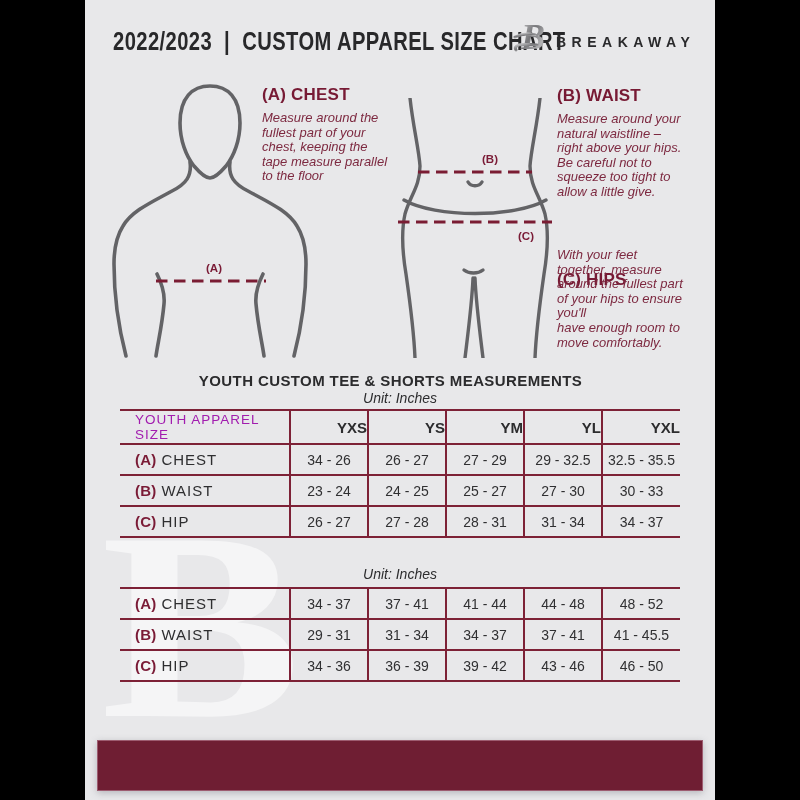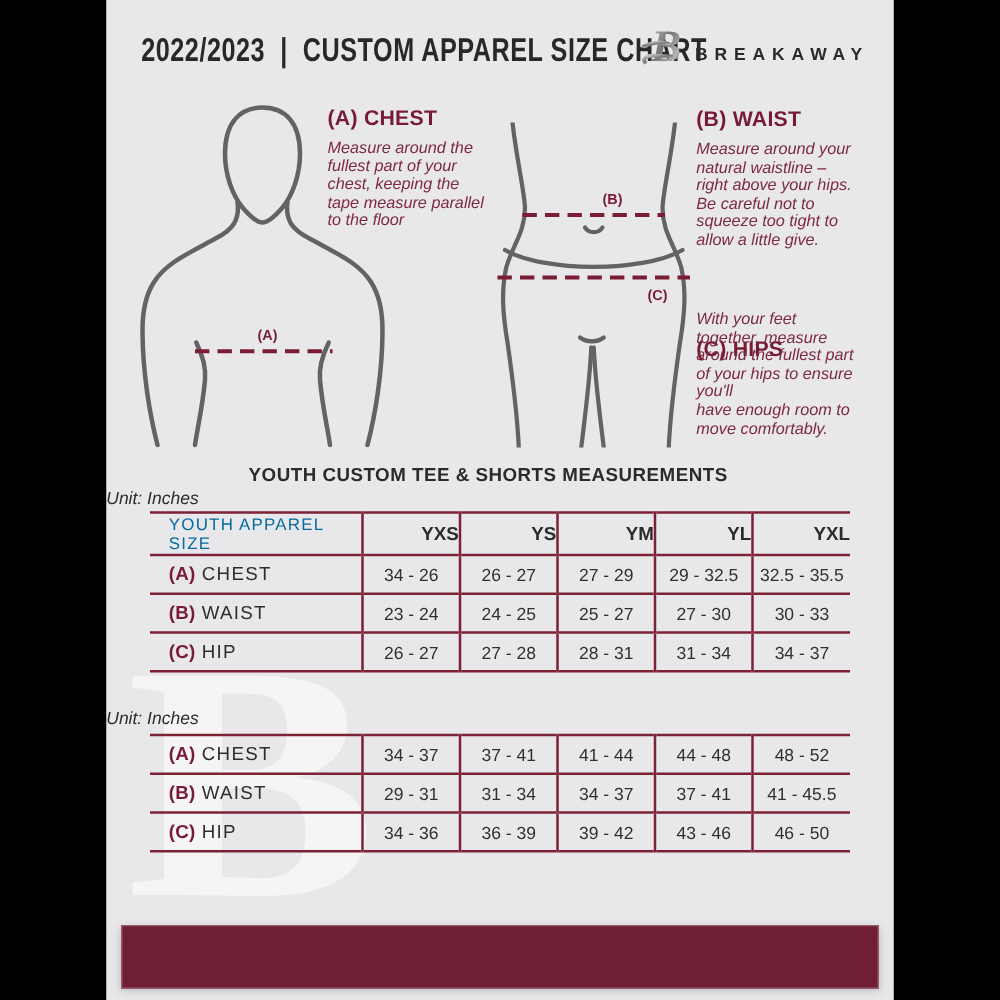--- a/index.html
+++ b/index.html
@@ -28,39 +28,39 @@
   #mh-hips{left:472px;top:222px;margin-top:48px;}
   .mp{position:absolute;font-size:13px;font-style:italic;color:#7d2940;line-height:14.6px;
     white-space:pre-line;z-index:2;}
   #mp-chest{left:177px;top:111px;width:165px;}
   #mp-waist{left:472px;top:112px;width:155px;}
   #mp-hips{left:472px;top:248px;width:158px;}
 
   
   .tbl-title{position:absolute;left:0;width:611px;text-align:center;font-weight:bold;font-size:15px;
     letter-spacing:0.4px;color:#2b2b2d;z-index:2;}
-  .tbl-unit{position:absolute;left:0;width:630px;font-style:italic;font-size:14px;
+  .tbl-unit{position:absolute;left:0;width:630px;text-align:center;font-style:italic;font-size:14px;
     color:#2d2d2f;z-index:2;}
   #youth-title{top:372px;}  #youth-unit{top:390px;}
   #adult-title{top:548px;}  #adult-unit{top:566px;}
 
   
   .size-table{position:absolute;left:35px;width:560px;border-collapse:collapse;table-layout:fixed;
     z-index:2;background:transparent;
     border-top:2px solid #7d2136;border-bottom:2px solid #7d2136;}
   #youth-table{top:409px;}
   #adult-table{top:587px;}
   .size-table col.c0{width:170px;}
   .size-table tr{border-bottom:2px solid #7d2136;}
   .size-table tr:last-child{border-bottom:none;}
   .size-table th,.size-table td{border-left:2px solid #7d2136;padding:0;}
   .size-table th:first-child,.size-table td:first-child{border-left:none;}
   .size-table .head-row th{height:32px;font-size:15px;font-weight:bold;color:#2c2c2e;text-align:right;}
   .size-table .head-row th.size-label{font-weight:normal;font-size:13.5px;letter-spacing:1px;
-    color:#0369a1;text-align:left;padding-left:15px;}
+    color:#a21caf;text-align:left;padding-left:15px;}
   .size-table td{height:29px;font-size:14px;color:#303032;text-align:center;}
   .size-table td.row-label{text-align:left;padding-left:15px;font-size:15px;letter-spacing:1px;color:#2e2e30;}
   .size-table td.row-label .key{color:#7a1b36;font-weight:bold;margin-right:5px;letter-spacing:0.2px;}
 
   
   .footer-bar{position:absolute;left:12px;top:740px;width:606px;height:51px;background:#6f1e33;
     border:1.5px solid #9d5c70;box-sizing:border-box;z-index:3;
     box-shadow:0 2px 7px rgba(90,90,100,0.35);}
 </style>
 </head>

